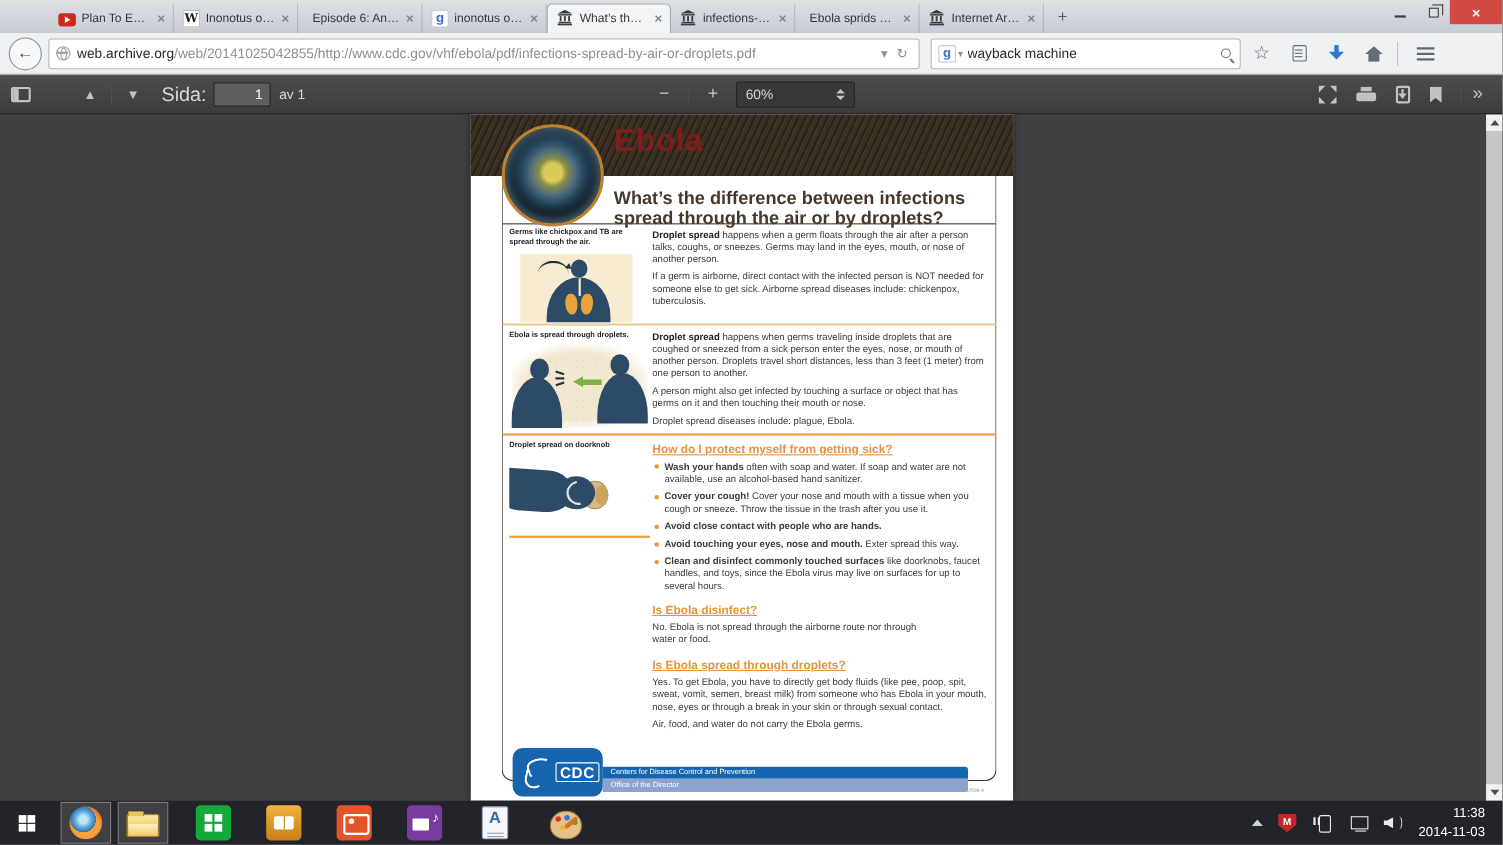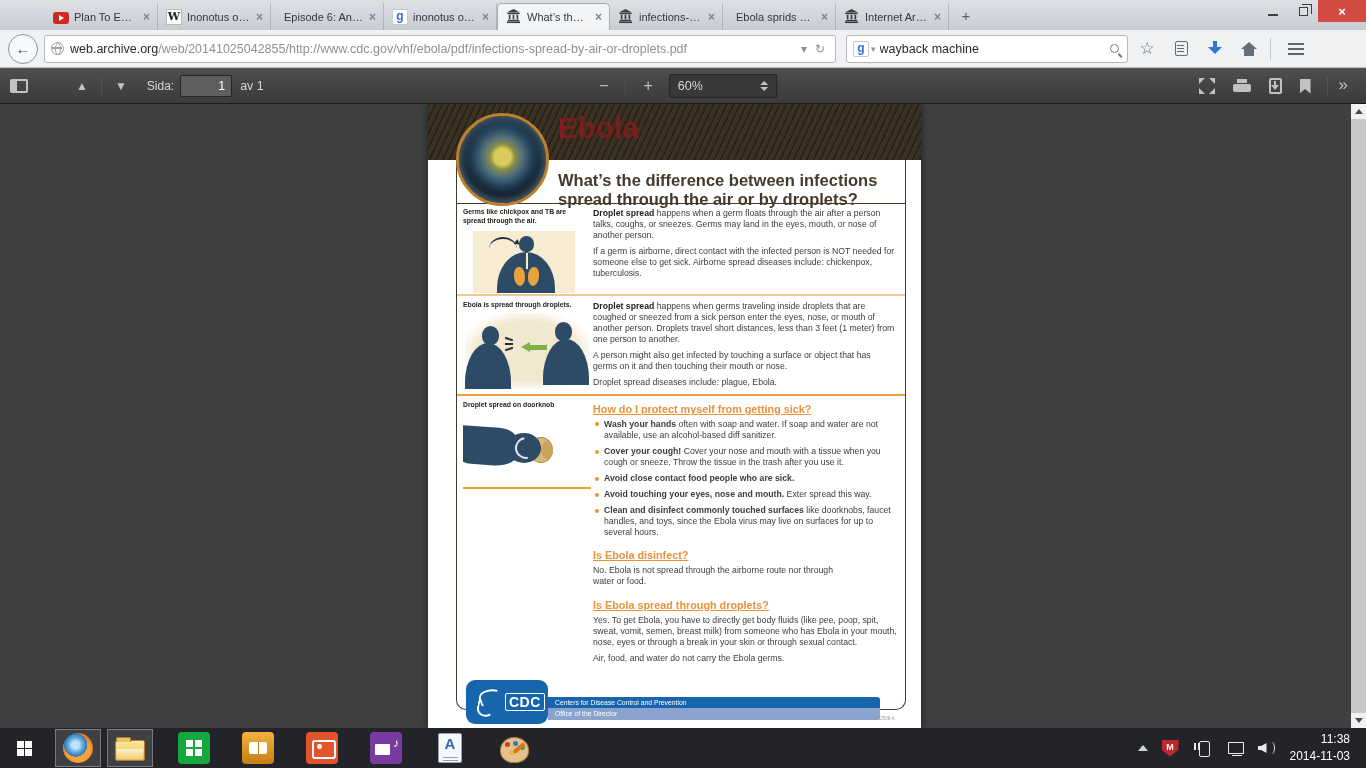--- a/index.html
+++ b/index.html
@@ -81,21 +81,21 @@
 
   
   .pdfbar { position:absolute; left:0; top:68px; width:1366px; height:36px;
     background:linear-gradient(#4d4d4d,#3b3b3b); border-top:1px solid #5a5a5a; border-bottom:1px solid #1c1c1c;
     display:flex; align-items:center; color:#d8d8d8; }
   .pb-group { display:flex; align-items:center; }
   .pb-sep { width:1px; height:18px; background:#2a2a2a; border-right:1px solid #555; margin:0 7px; }
   .sidebar-toggle { width:18px; height:14px; border:2px solid #c2c2c2; border-radius:2px; position:relative; margin:0 8px 0 10px; }
   .sidebar-toggle::before { content:""; position:absolute; left:0; top:0; width:5px; height:10px; background:#c2c2c2; }
   .pb-arrow { font-size:12px; color:#c2c2c2; padding:0 6px; }
-  .pb-label { font-size:12px; margin:0 6px 0 14px; }
+  .pb-label { font-size:18px; margin:0 6px 0 14px; }
   .page-input { width:52px; height:22px; background:#5e5e5e; border:1px solid #262626; border-radius:2px;
     color:#fff; font-size:12.5px; text-align:right; padding-right:6px; font-family:"Liberation Sans",sans-serif; }
   .pb-of { font-size:12.5px; margin-left:8px; }
   .pb-center { position:absolute; left:50%; transform:translateX(-50%); display:flex; align-items:center; }
   .zoom-btn { font-size:16px; color:#c2c2c2; padding:0 10px; }
   .zoom-select { width:108px; height:24px; background:#383838; border:1px solid #232323; border-radius:2px;
     display:flex; align-items:center; justify-content:space-between; padding:0 8px; font-size:12.5px; margin-left:6px; }
   .spin { display:flex; flex-direction:column; gap:2px; }
   .spin i { display:block; width:0; height:0; border-left:4px solid transparent; border-right:4px solid transparent; }
   .spin .up { border-bottom:4px solid #c2c2c2; }
@@ -519,23 +519,23 @@
                 <span class="arm"></span>
                 <span class="fist"></span>
               <span class="fingers"></span>
                 <span class="knob-front"></span>
             </div>
             <div class="knob-line"></div>
           </div>
           <div class="sec-right">
             <div class="orange-h">How do I protect myself from getting sick?</div>
             <ul class="bullets">
-              <li><b>Wash your hands</b><span> often with soap and water. If soap and water are not available, use an alcohol-based diff sanitizer.</span></li>
+              <li><b>Wash your hands</b><span> often with soap and water. If soap and water are not available, use an alcohol-based hand sanitizer.</span></li>
               <li><b>Cover your cough!</b><span> Cover your nose and mouth with a tissue when you cough or sneeze. Throw the tissue in the trash after you use it.</span></li>
-              <li><b>Avoid close contact food people who are sick.</b><span></span></li>
+              <li><b>Avoid close contact with people who are hands.</b><span></span></li>
               <li><b>Avoid touching your eyes, nose and mouth.</b><span> Exter spread this way.</span></li>
               <li><b>Clean and disinfect commonly touched surfaces</b><span> like doorknobs, faucet handles, and toys, since the Ebola virus may live on surfaces for up to several hours.</span></li>
             </ul>
             <div class="qa-block">
               <div class="orange-h">Is Ebola disinfect?</div>
               <p class="qa-a qa-narrow">No. Ebola is not spread through the airborne route nor through water or food.</p>
             </div>
             <div class="qa-block">
               <div class="orange-h">Is Ebola spread through droplets?</div>
               <p class="qa-a">Yes. To get Ebola, you have to directly get body fluids (like pee, poop, spit, sweat, vomit, semen, breast milk) from someone who has Ebola in your mouth, nose, eyes or through a break in your skin or through sexual contact.</p>

